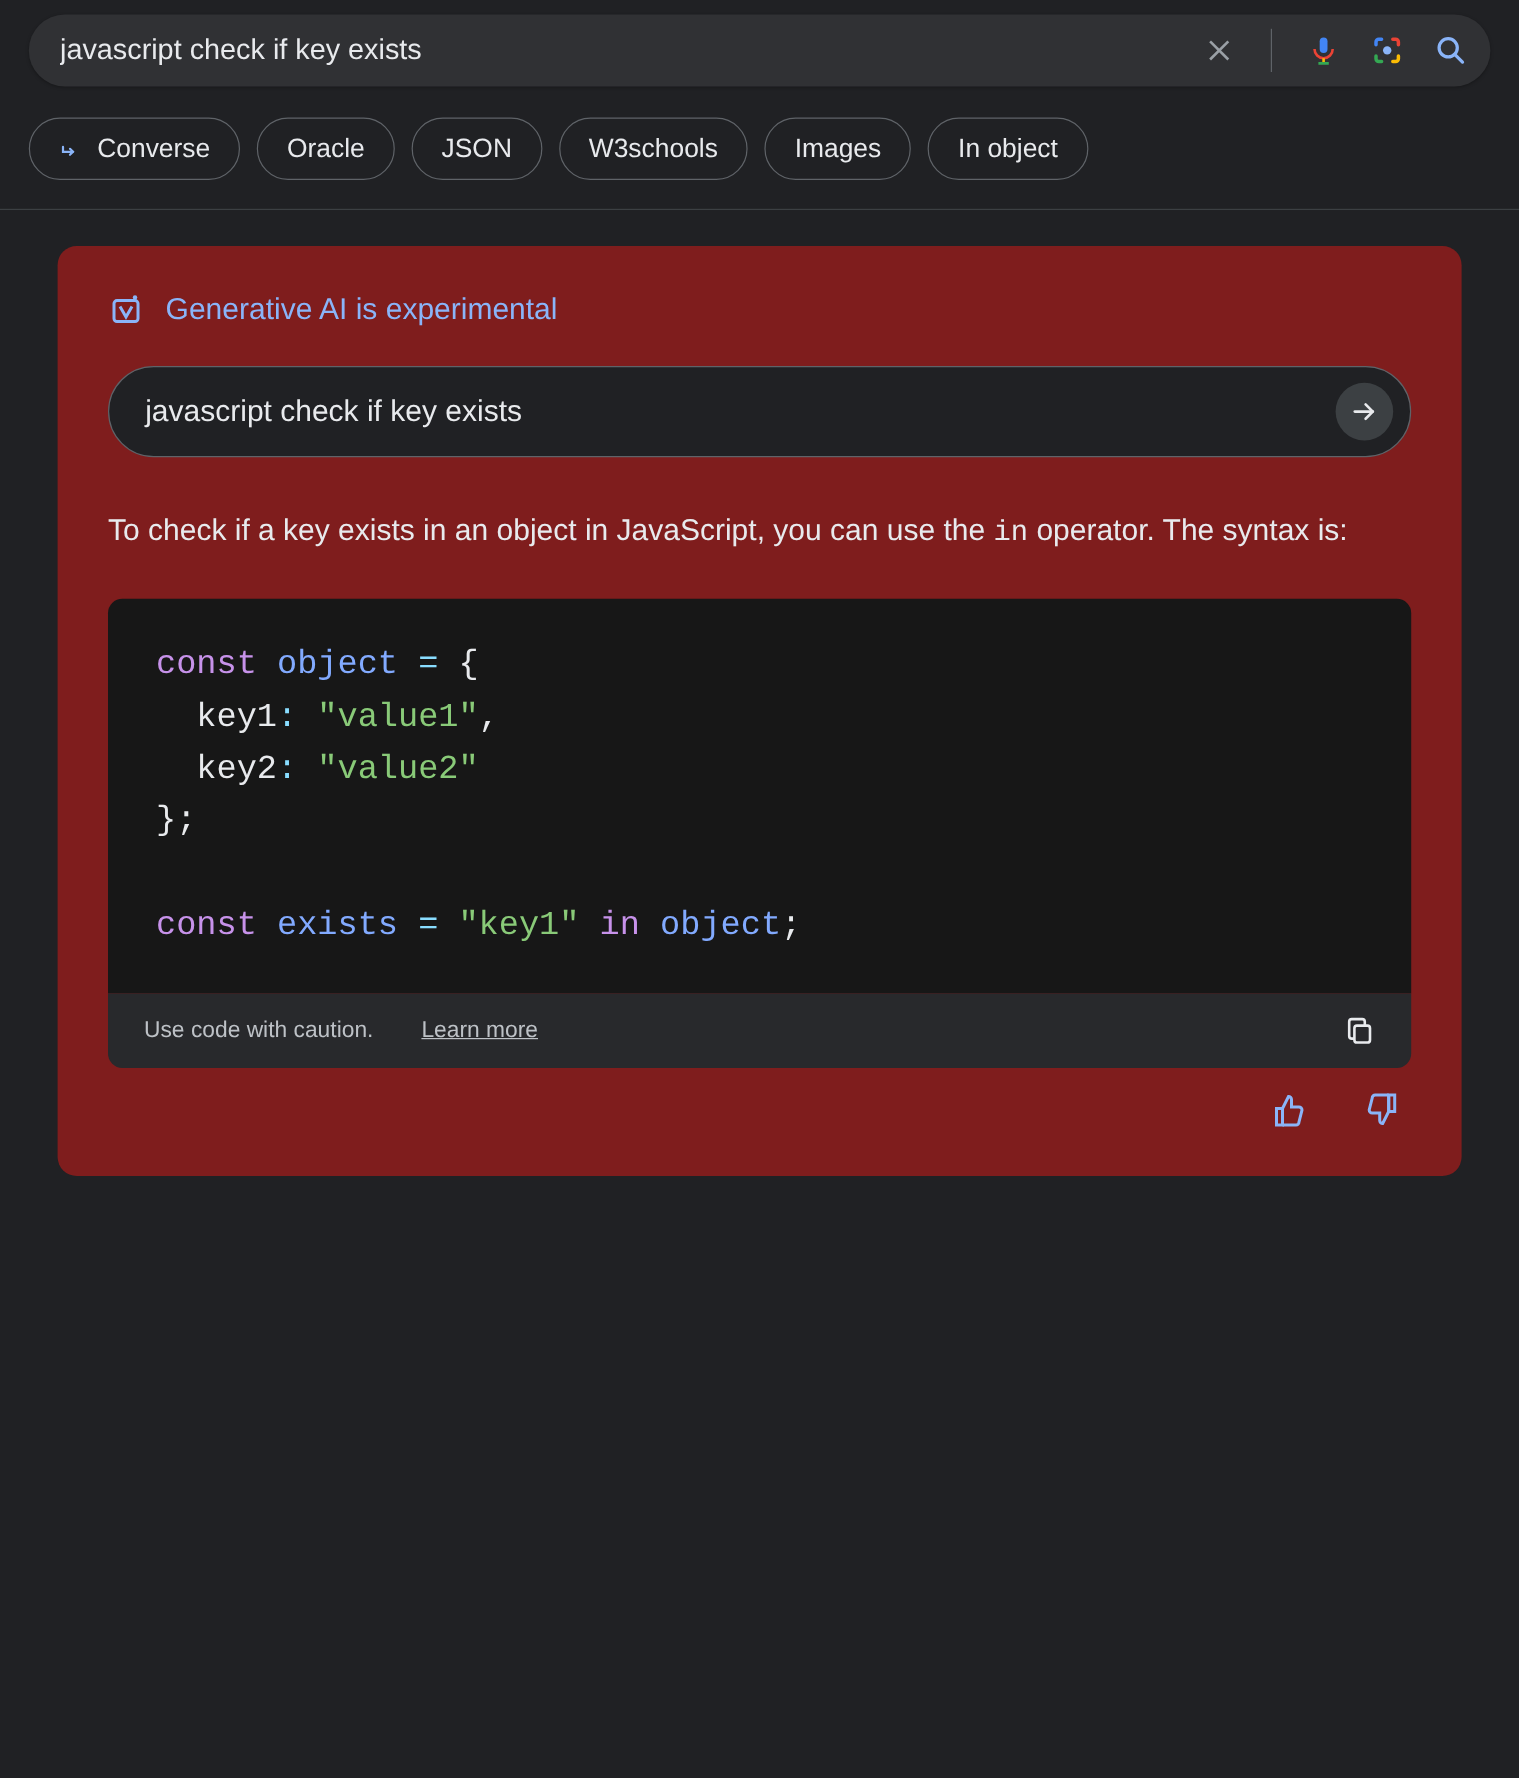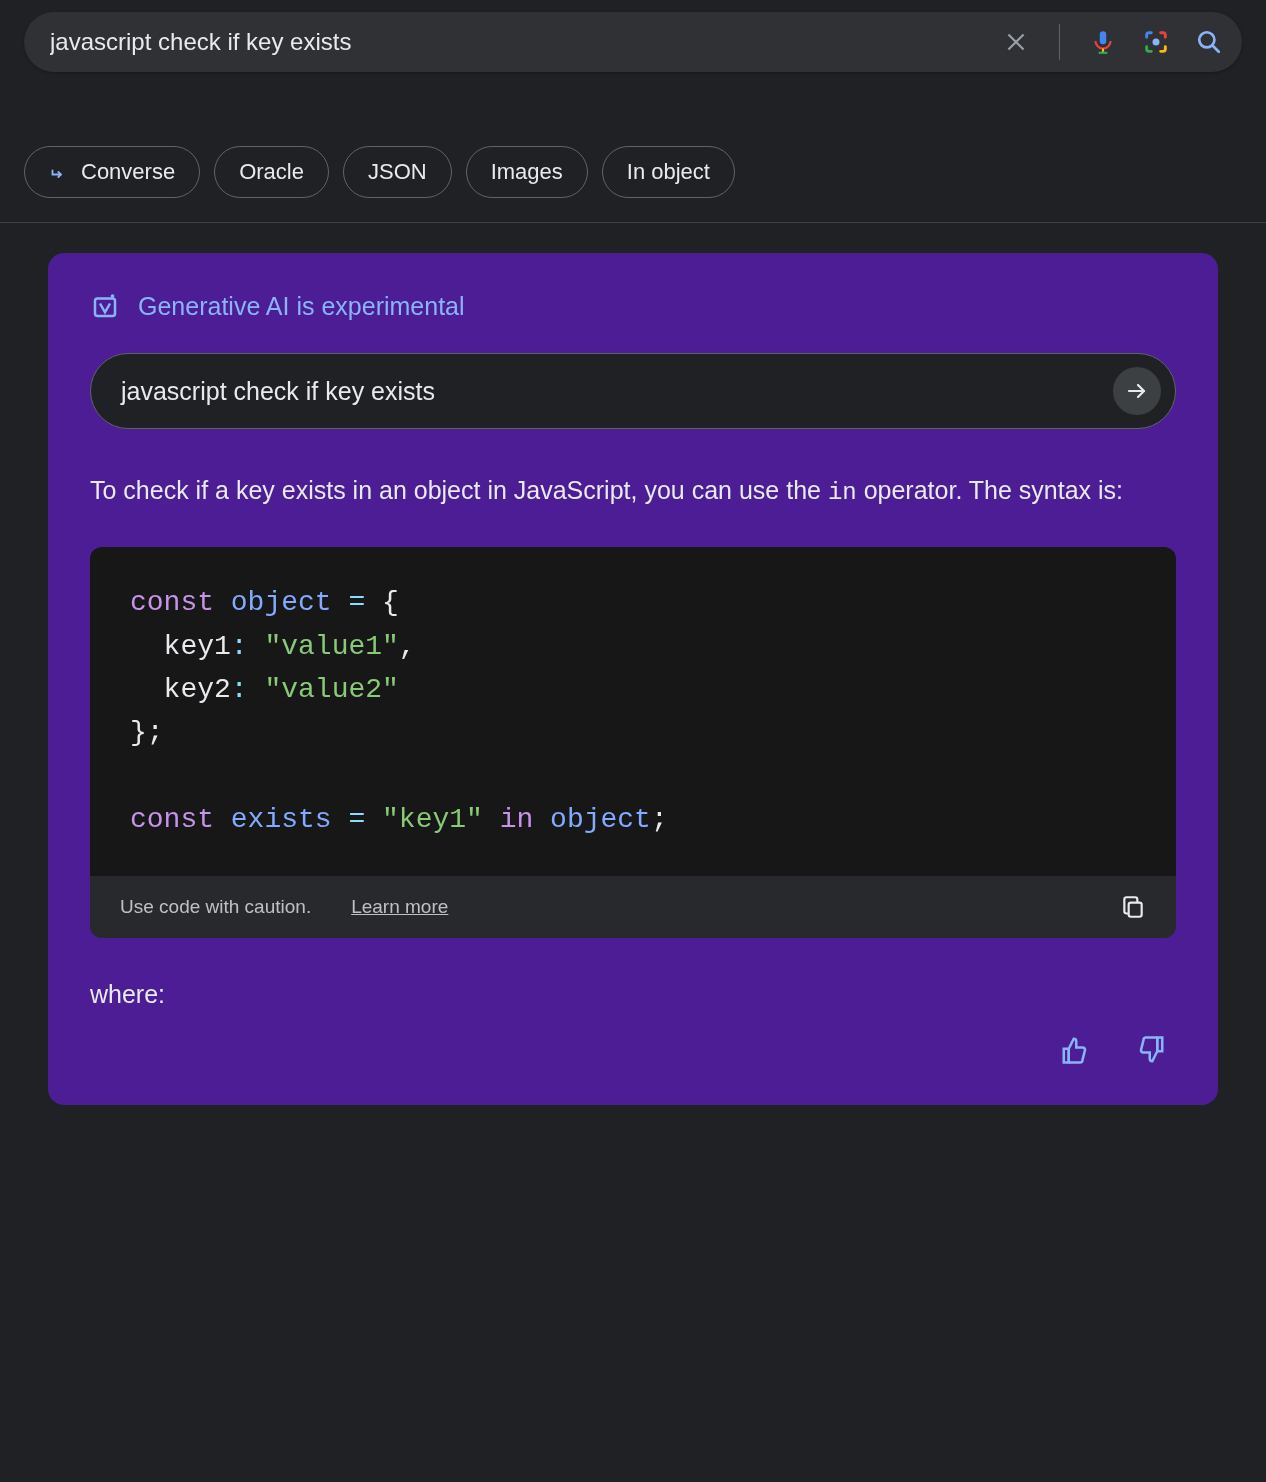--- a/index.html
+++ b/index.html
@@ -39,40 +39,39 @@
   .icon-btn { cursor: pointer; display: flex; align-items: center; justify-content: center; }
   .sep { width: 1px; height: 36px; background: #5f6368; margin: 0 4px; }
 
   
   .chips {
     display: flex;
     gap: 14px;
     padding: 26px 36px 24px 24px;
     border-bottom: 1px solid #3c4043;
     overflow: hidden;
-    margin-top: 48px;
   }
   .chip {
     border: 1px solid #5f6368;
     border-radius: 26px;
     padding: 12px 24px;
     font-size: 22px;
     color: #e8eaed;
     white-space: nowrap;
     cursor: pointer;
     display: flex;
     align-items: center;
     gap: 10px;
   }
   .chip svg { flex-shrink: 0; }
 
   
   .card {
     margin: 30px 48px 0 48px;
-    background: #4c1d95;
+    background: #7f1d1d;
     border-radius: 16px;
     padding: 38px 42px 40px 42px;
   }
   .ai-header {
     display: flex;
     align-items: center;
     gap: 18px;
     margin-bottom: 32px;
   }
   .ai-title {
@@ -229,20 +228,23 @@
     </svg>
     <span>Converse</span>
   </div>
   <div class="chip">
     <span>Oracle</span>
   </div>
   <div class="chip">
     <span>JSON</span>
   </div>
   <div class="chip">
+    <span>W3schools</span>
+  </div>
+  <div class="chip">
     <span>Images</span>
   </div>
   <div class="chip">
     <span>In object</span>
   </div>
 </div>
 
 <div class="card">
 
   <div class="ai-header">
@@ -280,21 +282,20 @@
     <span>Use code with caution.</span>
     <a>Learn more</a>
     <span class="copy-btn icon-btn">
       <svg width="26" height="26" viewBox="0 0 24 24" fill="none" stroke="#e8eaed" stroke-width="2">
         <rect x="8" y="8" width="12" height="13" rx="2"></rect>
         <path d="M16 8V5a2 2 0 0 0-2-2H6a2 2 0 0 0-2 2v11a2 2 0 0 0 2 2h2"></path>
       </svg>
     </span>
   </div>
 
-  <p class="where-label">where:</p>
 
   <div class="feedback">
     <span class="icon-btn">
       <svg width="30" height="30" viewBox="0 0 24 24" fill="none" stroke="#8ab4f8" stroke-width="2">
         <path d="M7 22V11"></path>
         <path d="M7 11l4-8a2 2 0 0 1 2 2v5h5a2 2 0 0 1 2 2l-2 8a2 2 0 0 1-2 2H7"></path>
         <path d="M3 11h4v11H3z"></path>
       </svg>
     </span>
     <span class="icon-btn">

